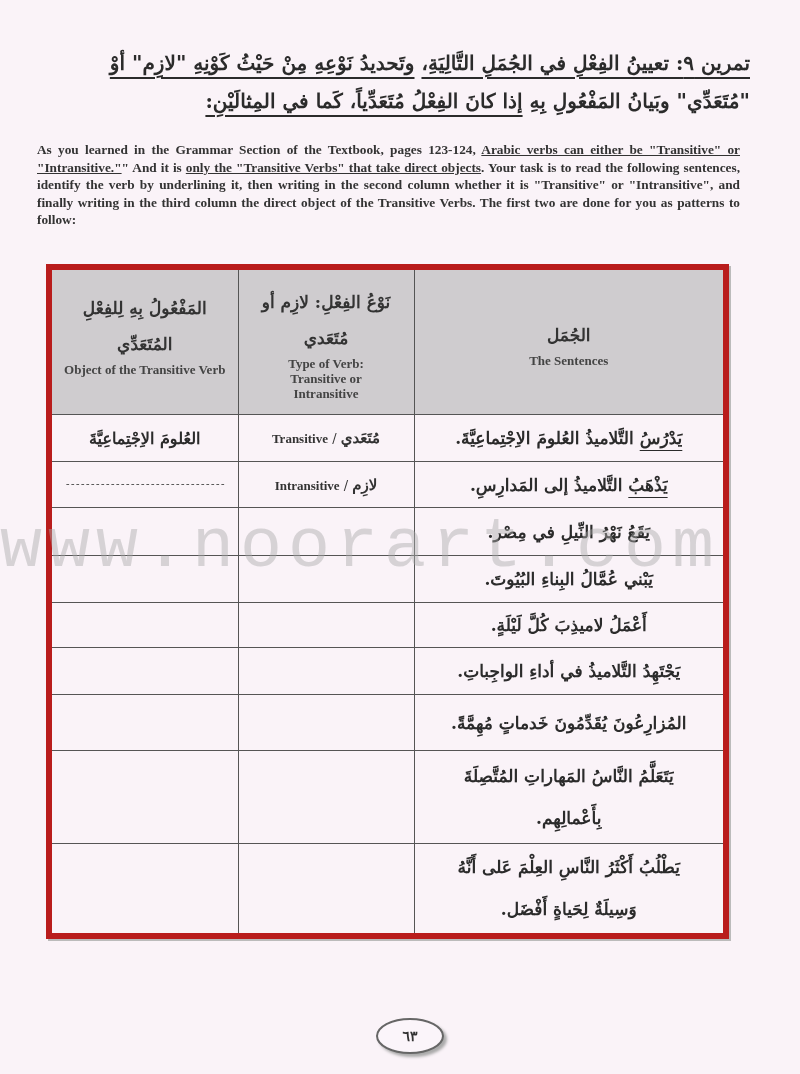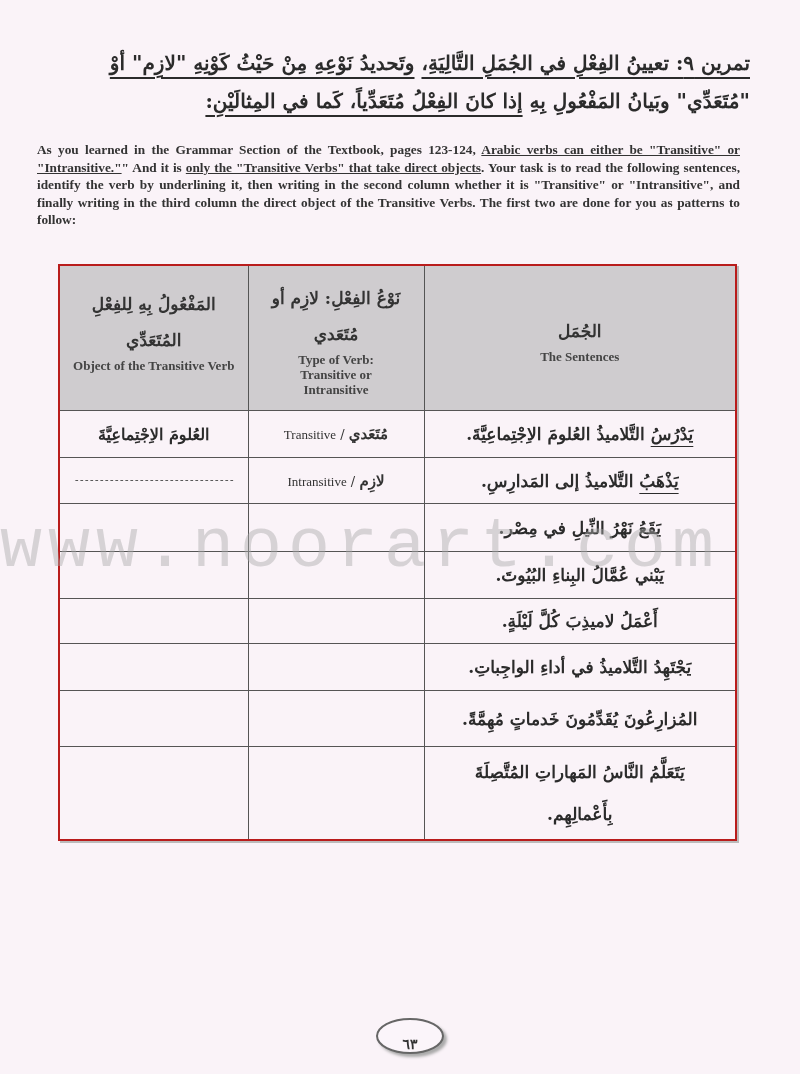--- a/index.html
+++ b/index.html
@@ -16,49 +16,49 @@
     color: #2b2b2b;
   }
   .title-block .u { text-decoration: underline; text-underline-offset: 7px; text-decoration-thickness: 2px; }
   .instructions {
     position: absolute; left: 37px; width: 703px; top: 141px;
     font-family: "Liberation Serif", serif; font-weight: bold;
     font-size: 13.3px; line-height: 17.6px; text-align: justify; color: #333;
   }
   .instructions .u { text-decoration: underline; }
   table.ex {
-    position: absolute; left: 58px; top: 264px; width: 677px;
+    position: absolute; left: 46px; top: 264px; width: 677px;
     border-collapse: collapse; table-layout: fixed;
-    border: 2px solid #b91c1c;
+    border: 6px solid #b91c1c;
     box-shadow: 2px 2px 0 #bbb;
     padding-left: 40px;
   }
   table.ex td, table.ex th {
     border: 1.5px solid #555; padding: 0; text-align: center; vertical-align: middle;
   }
   table.ex th { background: #cfcccf; font-weight: normal; height: 144px; }
   .h-ar { font-size: 17px; line-height: 36px; font-weight: bold; color: #333; direction: rtl; }
   .h-en { font-family: "Liberation Serif", serif; font-weight: bold; font-size: 13px; line-height: 15px; color: #444; }
   .sent { font-size: 17px; font-weight: bold; direction: rtl; line-height: 42px; color: #2b2b2b; }
   .verb-u { text-decoration: underline; text-underline-offset: 6px; }
   .type { font-size: 13px; color: #333; direction: ltr; }
-  .type .en { font-family: "Liberation Serif", serif; font-weight: normal; }
+  .type .en { font-family: "Liberation Serif", serif; font-weight: bold; }
   .type .arw { font-family: "DejaVu Serif", serif; font-weight: bold; font-size: 15px; }
   .obj { font-size: 16px; font-weight: bold; direction: rtl; color: #2b2b2b; }
   .dashes { font-family: "Liberation Mono", monospace; font-size: 10px; color: #444; letter-spacing: -1px; }
   .watermark {
     position: absolute; left: 0; top: 508px; width: 692px; text-align: center;
     font-family: "Liberation Mono", monospace; font-size: 70px; letter-spacing: 6px;
     color: rgba(170,170,170,0.45); pointer-events: none; white-space: nowrap;
   }
   .page-num {
     position: absolute; left: 376px; top: 1018px; width: 64px; height: 32px;
     border: 2px solid #666; border-radius: 50%; background: #fbf5fa;
     box-shadow: 3px 3px 3px #aaa;
-    display: flex; align-items: flex-end; justify-content: center;
+    display: flex; align-items: center; justify-content: center;
     font-size: 14px; font-weight: bold; color: #333;
   }
 </style>
 </head>
 <body>
 
 <div class="title-block ar">
   <div>
     <span class="u">تمرين ٩: تعيينُ الفِعْلِ في الجُمَلِ التَّالِيَةِ،</span>
     <span class="u">وتَحديدُ نَوْعِهِ مِنْ حَيْثُ كَوْنِهِ "لازِم" أوْ</span>
@@ -129,20 +129,25 @@
     <tr style="height:56px">
       <td></td>
       <td></td>
       <td class="sent">المُزارِعُونَ يُقَدِّمُونَ خَدماتٍ مُهِمَّةً.</td>
     </tr>
     <tr style="height:93px">
       <td></td>
       <td></td>
       <td class="sent" style="padding:0 40px">يَتَعَلَّمُ النَّاسُ المَهاراتِ المُتَّصِلَةَ بِأَعْمالِهِم.</td>
     </tr>
+    <tr style="height:92px">
+      <td></td>
+      <td></td>
+      <td class="sent" style="padding:0 30px">يَطْلُبُ أَكْثَرُ النَّاسِ العِلْمَ عَلى أَنَّهُ وَسِيلَةٌ لِحَياةٍ أَفْضَل.</td>
+    </tr>
   </tbody>
 </table>
 
 <div class="watermark">www.noorart.com</div>
 
 <div class="page-num">
   <span>٦٣</span>
 </div>
 
 </body></html>

